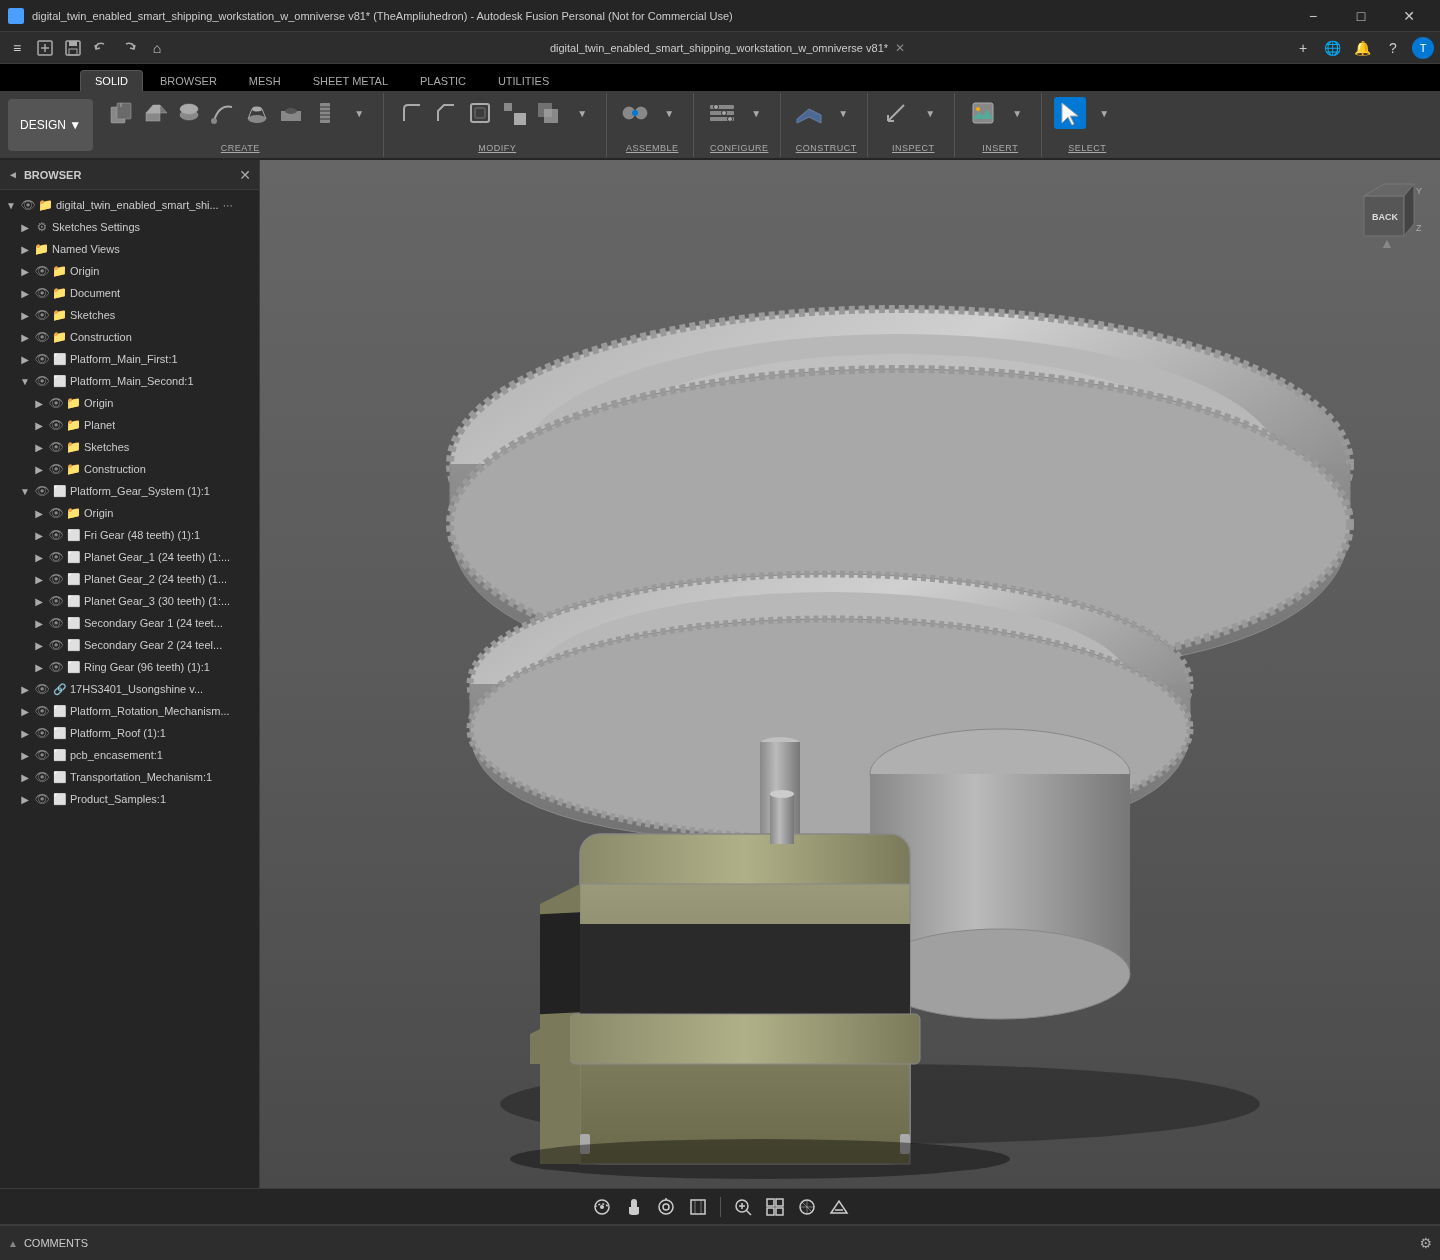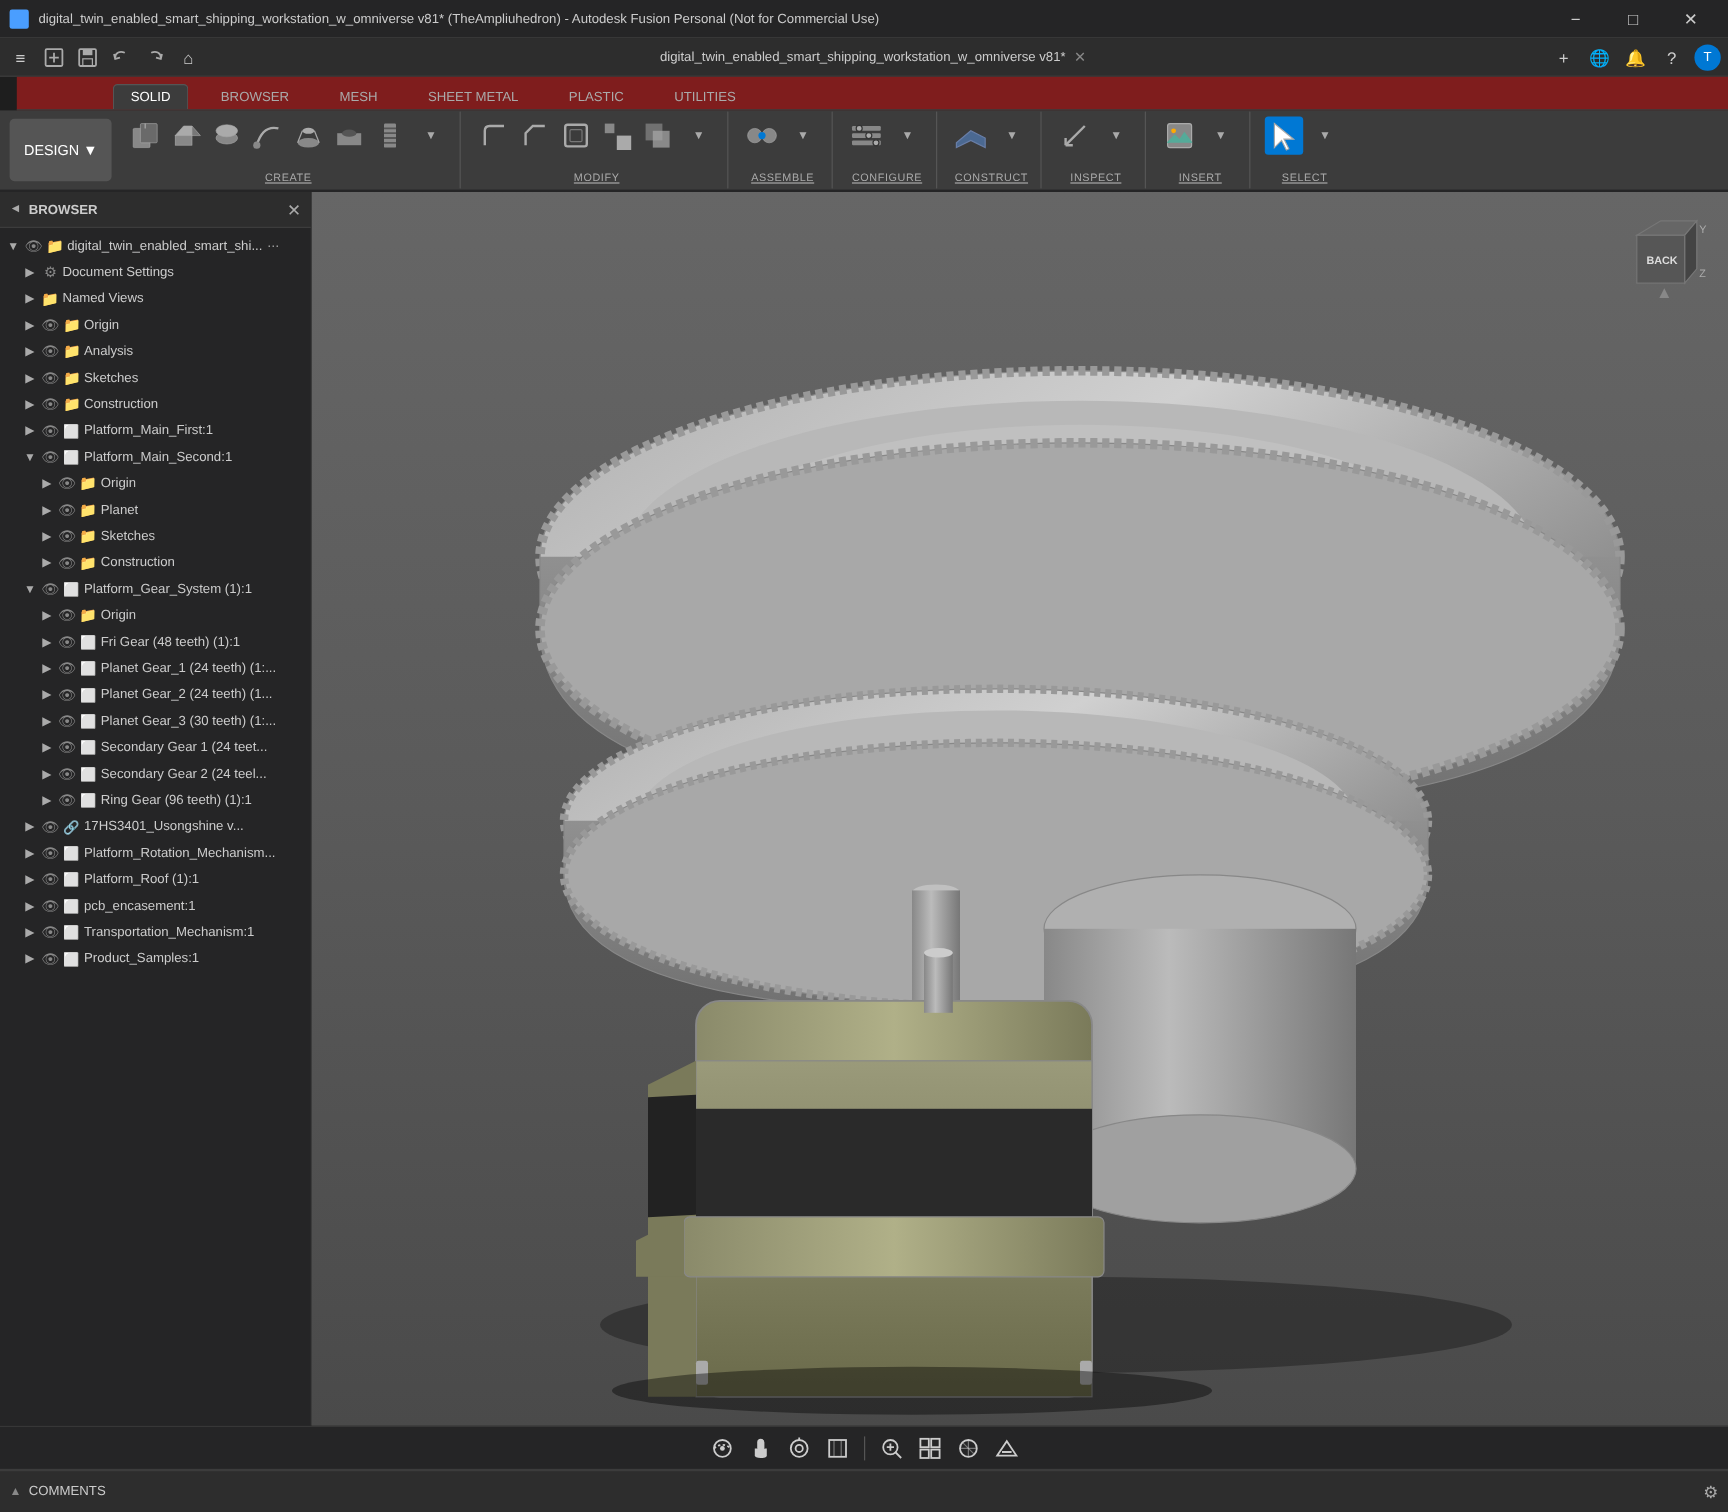--- a/index.html
+++ b/index.html
@@ -30,27 +30,26 @@
       gap: 2px;
       border-bottom: 1px solid #3c3c3c;
     }
     .menu-sep { flex: 1; }
     .menu-icons { display: flex; gap: 4px; align-items: center; }
     .menu-icon-btn { width: 26px; height: 26px; display: flex; align-items: center; justify-content: center; cursor: pointer; border-radius: 3px; color: #ccc; font-size: 14px; }
 
     
     #toolbar-tabs {
       height: 28px;
-      background: #7f1d1d;
+      background: #000000;
       display: flex;
       align-items: flex-end;
       padding: 0 80px;
-      gap: 12px;
+      gap: 2px;
       border-bottom: 1px solid #3c3c3c;
-      margin-left: 14px;
     }
     .toolbar-tab {
       padding: 4px 14px;
       font-size: 11px;
       cursor: pointer;
       color: #aaa;
       border-top-left-radius: 4px;
       border-top-right-radius: 4px;
       background: transparent;
       border: 1px solid transparent;
@@ -484,21 +483,21 @@
           </div>
         <span class="tree-label">digital_twin_enabled_smart_shi...</span>
         <span style="font-size:10px; color:#aaa; margin-left:2px;">⋯</span>
       </div>
 
       <div class="tree-item indent-1">
         <div class="tree-expand">▶</div>
         <div class="tree-folder">
             <span style="color:#888; font-size:12px;">⚙</span>
           </div>
-        <span class="tree-label">Document Settings</span>
+        <span class="tree-label">Sketches Settings</span>
       </div>
 
       <div class="tree-item indent-1">
         <div class="tree-expand">▶</div>
         <div class="tree-folder">
             <span class="folder-icon">📁</span>
           </div>
         <span class="tree-label">Named Views</span>
       </div>
 
@@ -510,21 +509,21 @@
           </div>
         <span class="tree-label">Origin</span>
       </div>
 
       <div class="tree-item indent-1">
         <div class="tree-expand">▶</div>
         <div class="tree-eye">👁</div>
         <div class="tree-folder">
             <span class="folder-icon">📁</span>
           </div>
-        <span class="tree-label">Analysis</span>
+        <span class="tree-label">Document</span>
       </div>
 
       <div class="tree-item indent-1">
         <div class="tree-expand">▶</div>
         <div class="tree-eye">👁</div>
         <div class="tree-folder">
             <span class="folder-icon">📁</span>
           </div>
         <span class="tree-label">Sketches</span>
       </div>

